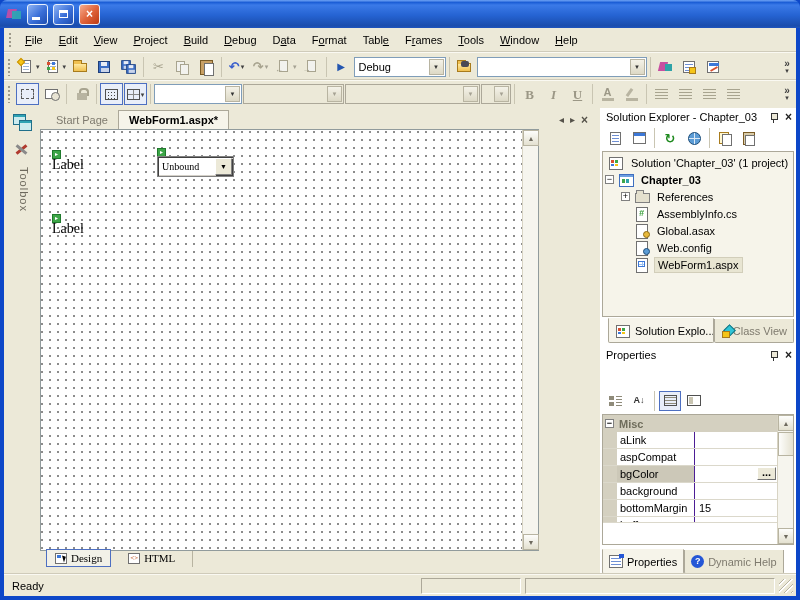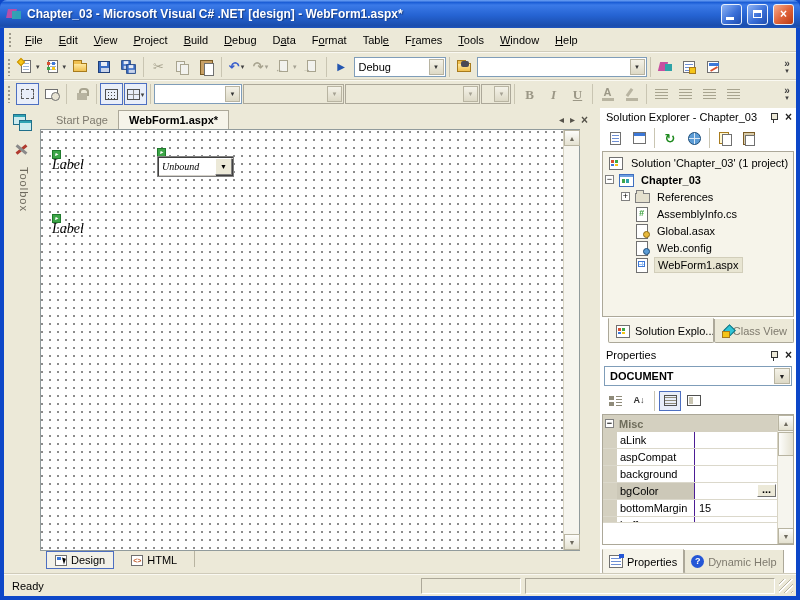--- a/index.html
+++ b/index.html
@@ -122,36 +122,36 @@
 
   
   .doctabs{position:absolute;left:36px;top:80px;width:556px;height:21px;display:flex;align-items:flex-end;padding-left:6px;}
   .doctab{padding:3px 10px 3px;color:#7E7A6E;white-space:nowrap;}
   .doctab.active{background:#F6F4EA;border:1px solid #ACA899;border-bottom:none;color:#000;font-weight:bold;}
   .tabnav{margin-left:auto;display:flex;align-items:center;gap:6px;padding:0 8px 3px 0;color:#55524A;}
   .tabnav span{font-size:10px;line-height:1;}
   .tabnav .x{font-weight:bold;font-size:12px;}
 
   
-  .design{position:absolute;left:36px;top:101px;width:540px;height:422px;background:#fff;border:1px solid #919B9C;
-    background-image:radial-gradient(#8C8C8C .9px,transparent 1.1px);background-size:8px 8px;background-position:5px 6px;font-style:italic;}
+  .design{position:absolute;left:36px;top:101px;width:499px;height:422px;background:#fff;border:1px solid #919B9C;
+    background-image:radial-gradient(#8C8C8C .9px,transparent 1.1px);background-size:8px 8px;background-position:5px 6px;}
   .ctl-glyph{position:absolute;width:9px;height:9px;background:#3DA648;border:1px solid #1F7A2C;color:#fff;font-size:6px;line-height:7px;text-align:center;}
   .ctl-label{position:absolute;font-family:"Liberation Serif",serif;font-size:14px;line-height:14px;color:#000;}
   .ctl-combo{position:absolute;width:77px;height:21px;background:#fff;border:1px solid #808080;box-shadow:inset 1px 1px 0 #404040,inset -1px -1px 0 #D4D0C8;display:flex;align-items:center;}
   .ctl-combo-text{flex:1;font-family:"Liberation Serif",serif;font-size:10px;padding-left:4px;}
   .ctl-combo-btn{width:17px;height:17px;margin-right:1px;background:#ECE9D8;border:1px solid #808080;border-top-color:#fff;border-left-color:#fff;box-shadow:1px 1px 0 #404040;display:flex;align-items:center;justify-content:center;}
   .ctl-combo-btn span{font-size:7px;color:#000;}
   .vscroll{position:absolute;right:0;top:0;width:16px;height:100%;background:#F6F5EE;border-left:1px solid #D8D4C4;}
   .sbtn{width:16px;height:16px;background:linear-gradient(#FDFDFB,#E4E1D0);border:1px solid #B8B4A1;display:flex;align-items:center;justify-content:center;color:#6E6A5E;}
   .sbtn span{font-size:7px;line-height:1;}
   .sbtn.bottom{position:absolute;bottom:0;left:0;}
   .sthumb{position:absolute;left:0;width:16px;background:linear-gradient(90deg,#FDFDFB,#E4E1D0);border:1px solid #B8B4A1;}
 
   
-  .edtabs{position:absolute;left:36px;top:523px;width:556px;height:16px;display:flex;align-items:flex-start;gap:8px;padding-left:6px;}
+  .edtabs{position:absolute;left:36px;top:523px;width:556px;height:16px;display:flex;align-items:flex-end;gap:8px;padding-left:6px;font-family:Liberation Serif, serif;}
   .edtab{display:flex;align-items:center;gap:4px;padding:2px 8px;border:1px solid transparent;color:#000;}
   .edtab.active{border:1px solid #4D6FC1;background:#F2F1E8;}
   .edtab-divider{width:1px;height:16px;background:#B8B4A1;}
   .design-ic{width:12px;height:11px;background:#fff;border:1px solid #707070;position:relative;}
   .design-ic::before{content:"";position:absolute;left:1px;top:1px;width:4px;height:3px;background:#3C78D8;}
   .design-ic::after{content:"";position:absolute;right:1px;bottom:1px;width:0;height:0;border-left:4px solid transparent;border-top:6px solid #000;transform:rotate(18deg);}
   .html-ic{width:12px;height:11px;background:#fff;border:1px solid #707070;position:relative;color:#C05A2A;font-size:7px;font-weight:bold;line-height:9px;text-align:center;}
 
   
   .dock{position:absolute;left:596px;top:80px;width:196px;bottom:22px;background:#ffffff;}
@@ -253,21 +253,20 @@
   .sgrip{width:14px;height:14px;background:repeating-linear-gradient(135deg,transparent 0 3px,#B8B4A1 3px 4px,#FFF 4px 5px);}
 </style>
 </head>
 <body>
 
 <div class="titlebar">
   <span class="appicon">
       <i class="ai1"></i>
       <i class="ai2"></i>
     </span>
-  <span class="title-text">Chapter_03 - Microsoft Visual C# .NET [design] - WebForm1.aspx*</span>
   <span class="winbtn btn-min">
       <i class="glyph-min"></i>
     </span>
   <span class="winbtn btn-max">
       <i class="glyph-max"></i>
     </span>
   <span class="winbtn btn-close">×</span>
 </div>
 
 <div class="client">
@@ -619,26 +618,20 @@
       <span class="btab">
           <span class="cv-ic"></span>
           <span>Class View</span>
         </span>
     </div>
 
     <div class="panel-hdr props-hdr">
       <span class="t">Properties</span>
       <span class="pin-ic"></span>
       <span class="hdr-x">×</span>
-    </div>
-    <div class="props-combo">
-      <span>DOCUMENT</span>
-      <span class="arrowbtn">
-          <span>▼</span>
-        </span>
     </div>
     <div class="props-toolbar">
       <span class="se-tbtn">
           <span class="cat-ic"></span>
         </span>
       <span class="se-tbtn">
           <span class="alpha-ic">A↓</span>
         </span>
       <span class="sep"></span>
       <span class="se-tbtn toggled tbtn" style="min-width:22px;">
@@ -657,31 +650,31 @@
         <div class="pg-row">
           <span class="pg-gutter"></span>
           <span class="pg-name">aLink</span>
           <span class="pg-val"></span>
         </div>
         <div class="pg-row">
           <span class="pg-gutter"></span>
           <span class="pg-name">aspCompat</span>
           <span class="pg-val"></span>
         </div>
-        <div class="pg-row">
-          <span class="pg-gutter"></span>
-          <span class="pg-name">background</span>
-          <span class="pg-val"></span>
-        </div>
         <div class="pg-row sel">
           <span class="pg-gutter"></span>
           <span class="pg-name">bgColor</span>
           <span class="pg-val">
               <span class="ell-btn">...</span>
             </span>
+        </div>
+        <div class="pg-row">
+          <span class="pg-gutter"></span>
+          <span class="pg-name">background</span>
+          <span class="pg-val"></span>
         </div>
         <div class="pg-row">
           <span class="pg-gutter"></span>
           <span class="pg-name">bottomMargin</span>
           <span class="pg-val">15</span>
         </div>
         <div class="pg-row pg-clip">
           <span class="pg-gutter"></span>
           <span class="pg-name">buffer</span>
           <span class="pg-val"></span>

